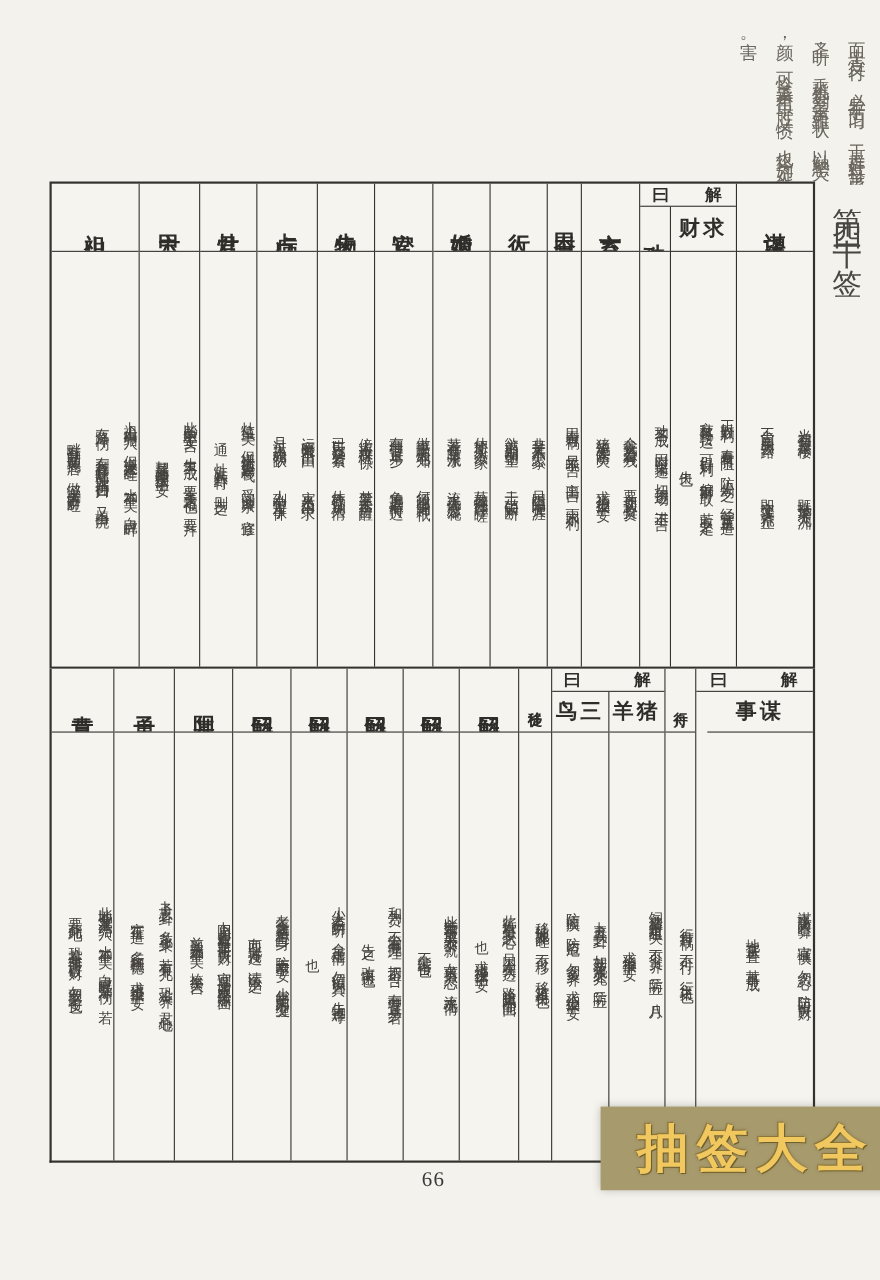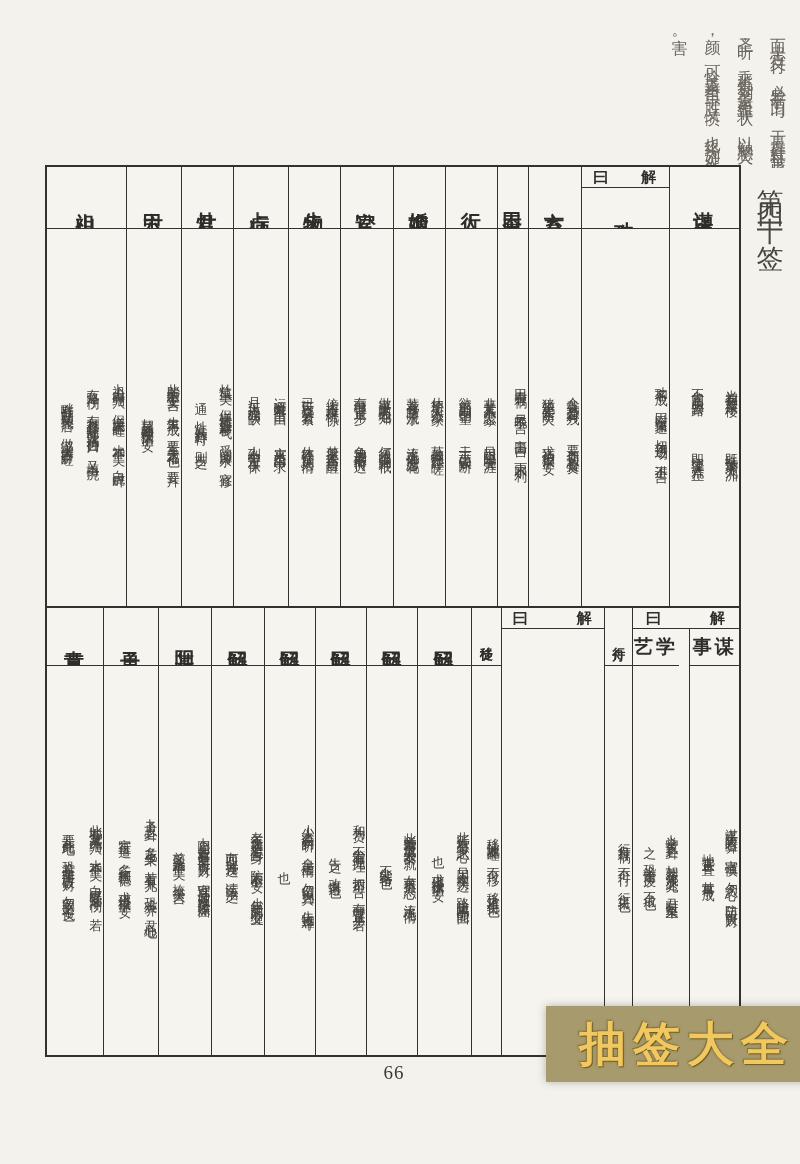--- a/index.html
+++ b/index.html
@@ -90,20 +90,30 @@
           <div class="body">
             <div class="lines">
               <div class="vline" style="width: 50%;">当初有意望东楼　　　既抵蓬莱下九洲</div>
               <div class="vline" style="width: 50%;">不肯回头归去路　　　即交埋没入荒丘</div>
             </div>
           </div>
         </div>
         <div class="grp" style="flex: 88 1 0px;">
           <div class="span-hd">曰　　解</div>
           <div class="grp-body">
+            <div class="col" style="flex: 60 1 0px;">
+              <div class="hd row">财求</div>
+              <div class="body">
+                <div class="lines">
+                  <div class="vline" style="width: 33.3333%;">正财取利　春夏有阻　防小人劫之　经营宜从正道</div>
+                  <div class="vline" style="width: 33.3333%;">交秋冬月转运　可得财利　偏财不可取　若取之定</div>
+                  <div class="vline" style="width: 33.3333%;">失也</div>
+                </div>
+              </div>
+            </div>
             <div class="col" style="flex: 28 1 0px;">
               <div class="hd stack">功名</div>
               <div class="body">
                 <div class="lines">
                   <div class="vline" style="width: 100%;">功名不成　因时运未通　切勿进场　进不吉</div>
                 </div>
               </div>
             </div>
           </div>
         </div>
@@ -204,42 +214,51 @@
           <div class="grp-body">
             <div class="col" style="flex: 52 1 0px; margin-left: 10px;">
               <div class="hd row">事谋</div>
               <div class="body">
                 <div class="lines">
                   <div class="vline" style="width: 50%;">谋事防人暗算　宜谨慎　勿贪心　防口舌失财</div>
                   <div class="vline" style="width: 50%;">地宜从正直　其事可成</div>
                 </div>
               </div>
             </div>
-            <div class="col" style="flex: 50 1 0px;">
-              <div class="hd row">艺学</div>
-              <div class="body">
-                <div class="lines">
-                  <div class="vline" style="width: 50%;">卜学技艺之卦　如落花流水之兆　君时运未至</div>
-                  <div class="vline" style="width: 50%;">之　恐半途而废　不成也</div>
-                </div>
-              </div>
-            </div>
           </div>
         </div>
         <div class="col" style="flex: 26 1 0px;">
           <div class="hd stack-sm">行舟</div>
           <div class="body">
             <div class="lines">
               <div class="vline" style="width: 100%;">行舟有祸　不可行　行之失也</div>
             </div>
           </div>
         </div>
         <div class="grp" style="flex: 98 1 0px;">
           <div class="span-hd">曰　　　解</div>
           <div class="grp-body">
+            <div class="col" style="flex: 48 1 0px;">
+              <div class="hd row">羊猪</div>
+              <div class="body">
+                <div class="lines">
+                  <div class="vline" style="width: 50%;">饲养猪羊定有阻失　不可贪养　防二五　八月</div>
+                  <div class="vline" style="width: 50%;">求伯爷保平安</div>
+                </div>
+              </div>
+            </div>
+            <div class="col" style="flex: 50 1 0px;">
+              <div class="hd row">鸟三</div>
+              <div class="body">
+                <div class="lines">
+                  <div class="vline" style="width: 50%;">卜养三鸟之卦　如落花流水之兆　防二五</div>
+                  <div class="vline" style="width: 50%;">防瘟疾　防盗厄　勿贪多养　求伯公保平安</div>
+                </div>
+              </div>
+            </div>
           </div>
         </div>
         <div class="col" style="flex: 28 1 0px;">
           <div class="hd stack-sm">移徒</div>
           <div class="body">
             <div class="lines">
               <div class="vline" style="width: 100%;">移徒地龙不旺　不可移　移之难也失也</div>
             </div>
           </div>
         </div>

